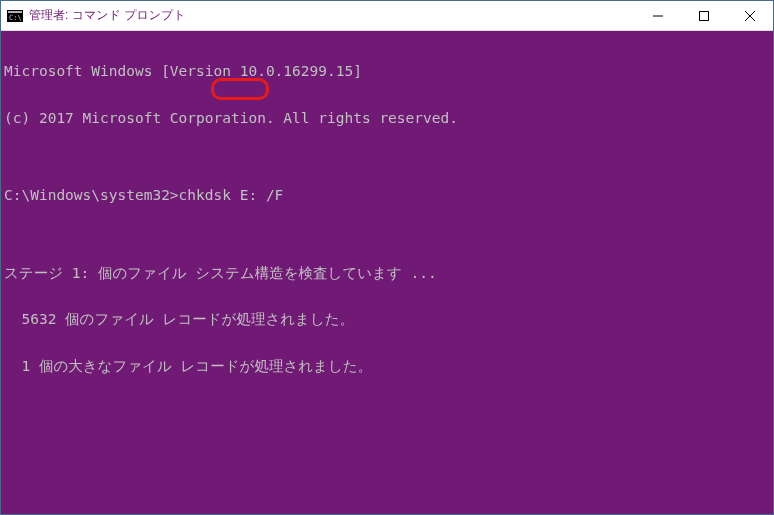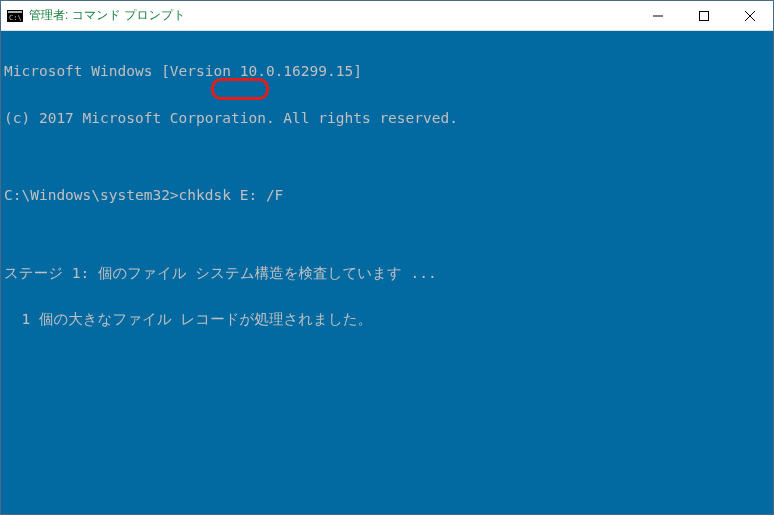--- a/index.html
+++ b/index.html
@@ -22,36 +22,36 @@
     width: 16px;
     height: 16px;
     margin-left: 6px;
     margin-right: 6px;
     display: inline-flex;
     align-items: center;
     justify-content: center;
   }
   .title-text {
     font-size: 12px;
-    color: #15803d;
+    color: #701a75;
     font-family: "Meiryo UI", "MS Gothic", sans-serif;
     flex: 1;
   }
   .win-controls { display: flex; height: 100%; }
   .win-btn {
     width: 46px;
     height: 100%;
     display: flex;
     align-items: center;
     justify-content: center;
     color: #000;
   }
   .win-btn svg { display: block; }
   .terminal {
-    background: #0369a1;
+    background: #701a75;
     color: #c0c0c0;
     height: calc(100% - 30px);
     padding: 2px 3px;
     font-size: 14.5px;
     line-height: 15.5px;
     letter-spacing: 0;
     white-space: pre;
     font-family: "MS Gothic", "Consolas", monospace;
     position: relative;
     overflow: hidden;
@@ -96,20 +96,21 @@
   </div>
 </div>
 
 <div class="terminal">
   <div class="line">Microsoft Windows [Version 10.0.16299.15]</div>
   <div class="line">(c) 2017 Microsoft Corporation. All rights reserved.</div>
   <div class="line"></div>
   <div class="line">C:\Windows\system32&gt;chkdsk E: /F</div>
   <div class="line"></div>
   <div class="line">ステージ 1: 個のファイル システム構造を検査しています ...</div>
+  <div class="line">  5632 個のファイル レコードが処理されました。</div>
   <div class="line">  1 個の大きなファイル レコードが処理されました。</div>
   
   <div class="line"></div>
   
   
   
   
   
   
   

